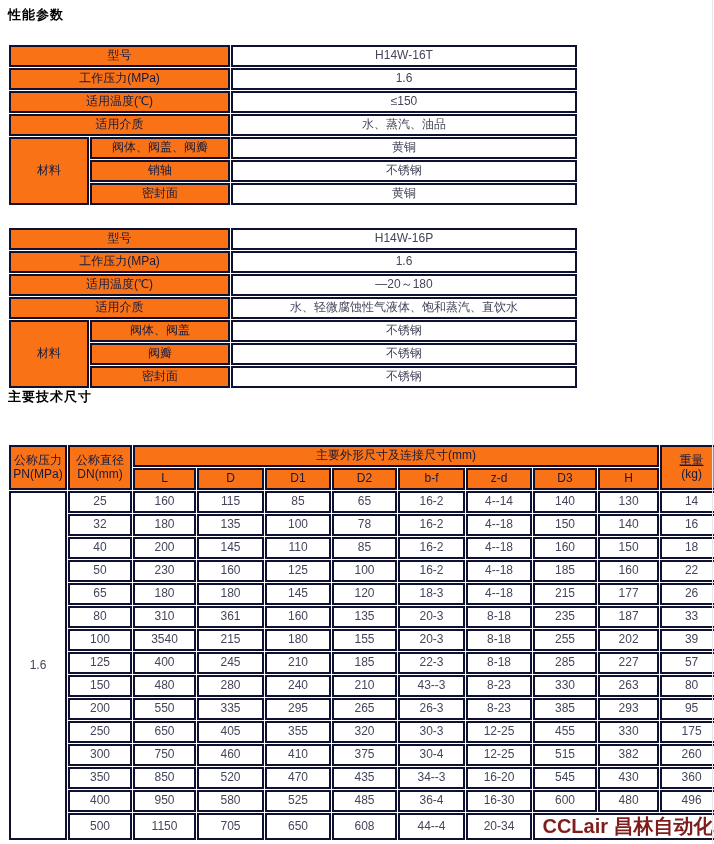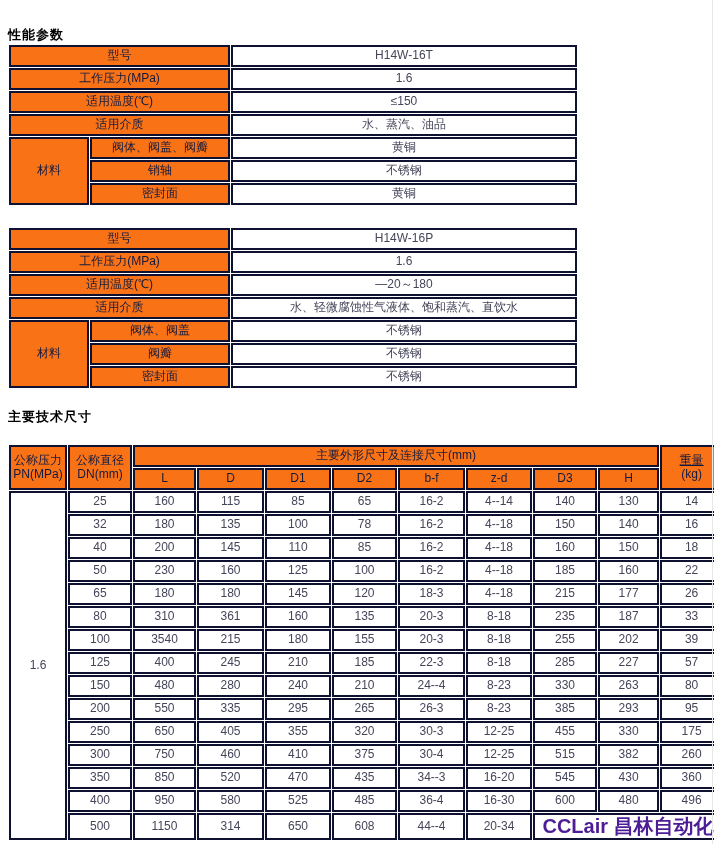--- a/index.html
+++ b/index.html
@@ -3,39 +3,38 @@
 <meta charset="utf-8">
 <style>
   html,body { margin:0; padding:0; background:#ffffff; }
   #page {
     position:relative; width:714px; height:844px; background:#ffffff;
     font-family:"Liberation Sans", sans-serif; overflow:hidden;
   }
   .section-title {
     position:absolute; left:8px; font-size:13px; font-weight:bold; color:#000000;
     letter-spacing:1px;
-    margin-top:20px;
   }
   table.tbl {
     position:absolute; border-collapse:separate; border-spacing:1px;
     table-layout:fixed; background:#ffffff;
   }
   table.tbl td {
     box-sizing:border-box; border:2px solid #0e1230; height:22px;
     padding:0 2px; text-align:center; vertical-align:middle;
     font-size:12px; line-height:1.15; overflow:hidden; white-space:nowrap;
   }
   td.hd { background:#f97316; color:#131a40; }
   td.val { background:#ffffff; color:#45455a; }
   td.two-line { line-height:1.55; }
   .u { text-decoration:underline; }
   td.pn-cell { font-size:12px; }
   td.wm-cell { padding:0; }
   .watermark {
-    font-size:20px; font-weight:bold; color:#4c1d95; white-space:nowrap;margin-top:21px;
+    font-size:20px; font-weight:bold; color:#7f1d1d; white-space:nowrap;margin-top:21px;
   }
   .right-edge {
     position:absolute; top:0; right:1px; width:1px; height:844px; background:#e7e7e7;
   }
 </style>
 </head>
 <body>
 
 <div id="page">
 
@@ -257,21 +256,21 @@
       <td class="val">285</td>
       <td class="val">227</td>
       <td class="val">57</td>
     </tr>
     <tr>
       <td class="val">150</td>
       <td class="val">480</td>
       <td class="val">280</td>
       <td class="val">240</td>
       <td class="val">210</td>
-      <td class="val">24--4</td>
+      <td class="val">43--3</td>
       <td class="val">8-23</td>
       <td class="val">330</td>
       <td class="val">263</td>
       <td class="val">80</td>
     </tr>
     <tr>
       <td class="val">200</td>
       <td class="val">550</td>
       <td class="val">335</td>
       <td class="val">295</td>
@@ -326,21 +325,21 @@
       <td class="val">485</td>
       <td class="val">36-4</td>
       <td class="val">16-30</td>
       <td class="val">600</td>
       <td class="val">480</td>
       <td class="val">496</td>
     </tr>
     <tr>
       <td class="val">500</td>
       <td class="val">1150</td>
-      <td class="val">314</td>
+      <td class="val">705</td>
       <td class="val">650</td>
       <td class="val">608</td>
       <td class="val">44--4</td>
       <td class="val">20-34</td>
       <td class="val wm-cell" colspan="3">
         <span class="watermark">CCLair 昌林自动化</span>
       </td>
     </tr>
   </tbody>
     </table>

